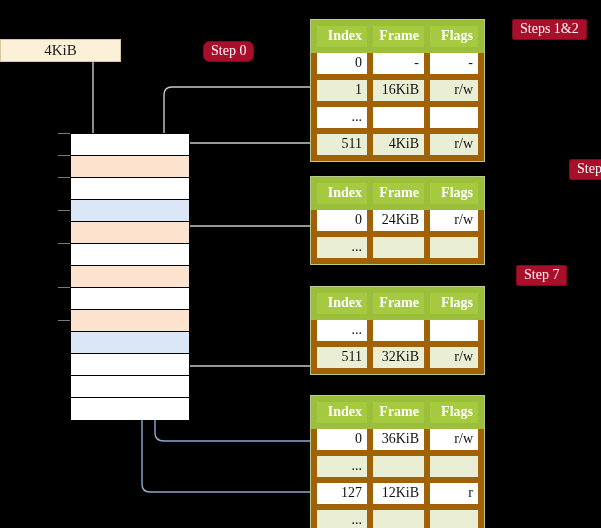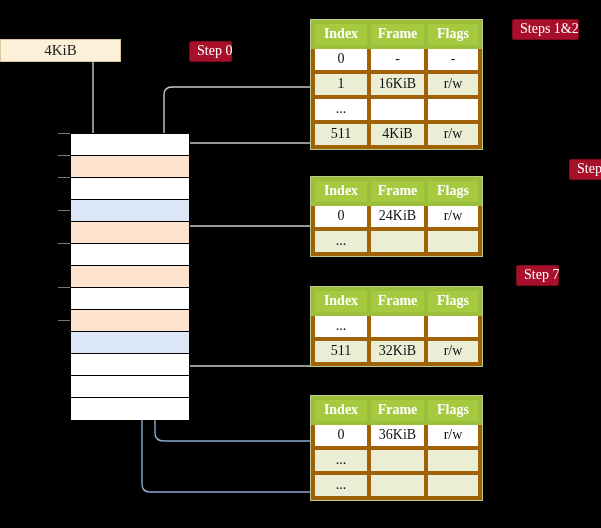--- a/index.html
+++ b/index.html
@@ -22,21 +22,21 @@
   }
 
   
   .badge {
     position: absolute;
     background: #a80f2a;
     color: #ffffff;
     font-family: "Liberation Serif", serif;
     font-size: 14px;
     line-height: 18px;
-    padding: 1px 0 2px 8px;
+    padding: 1px 8px 2px 8px;
     border-radius: 3px;
     white-space: nowrap;
     box-shadow: 0 0 0 1px #7d0a1e inset;
     text-align: center;
   }
 
   
   .vabox {
     position: absolute;
     background: #fcf0d9;
@@ -83,23 +83,23 @@
   
   .ptable {
     position: absolute;
     border-collapse: collapse;
     background: #ffffff;
     font-family: "Liberation Serif", serif;
     font-size: 14px;
     box-shadow: 0 0 0 1px #b9c98c;
   }
   .ptable td, .ptable th {
-    border: 4px solid #a16207;
+    border: 6px solid #a16207;
     padding: 2px 5px 3px 5px;
-    text-align: center;
+    text-align: right;
     height: 19px;
     box-sizing: border-box;
     color: #101010;
     font-weight: normal;
   }
   .ptable th {
     background: #a5c93f;
     color: #ffffff;
     font-weight: bold;
     font-size: 14px;
@@ -177,21 +177,21 @@
       <div class="memtick" style="top: 133px;"></div>
       <div class="memtick" style="top: 155px;"></div>
       <div class="memtick" style="top: 177px;"></div>
       <div class="memtick" style="top: 210px;"></div>
       <div class="memtick" style="top: 243px;"></div>
       <div class="memtick" style="top: 287px;"></div>
       <div class="memtick" style="top: 320px;"></div>
     </div>
 
   <div id="badges">
-      <div class="badge" style="left: 189px; top: 41px;">Step 0</div>
+      <div class="badge" style="left: 203px; top: 41px; border-radius: 7px;">Step 0</div>
       <div class="badge" style="left: 512px; top: 19px;">Steps 1&amp;2</div>
       <div class="badge" style="left: 521px; top: 159px; margin-left: 48px;">Step 3</div>
       <div class="badge" style="left: 516px; top: 265px;">Step 7</div>
     </div>
 
   <div id="tables">
       <table class="ptable" style="left: 311px; top: 20px;">
         <thead>
           <tr>
             <th class="c-index">Index</th>
@@ -276,20 +276,25 @@
           <tr class="plain">
             <td class="c-index">0</td>
             <td class="c-frame">36KiB</td>
             <td class="c-flags">r/w</td>
           </tr>
           <tr class="alt">
             <td class="c-index">...</td>
             <td class="c-frame"></td>
             <td class="c-flags"></td>
           </tr>
+          <tr class="plain">
+            <td class="c-index">127</td>
+            <td class="c-frame">12KiB</td>
+            <td class="c-flags">r</td>
+          </tr>
           <tr class="alt">
             <td class="c-index">...</td>
             <td class="c-frame"></td>
             <td class="c-flags"></td>
           </tr>
         </tbody>
       </table>
     </div>
 
 </div>

